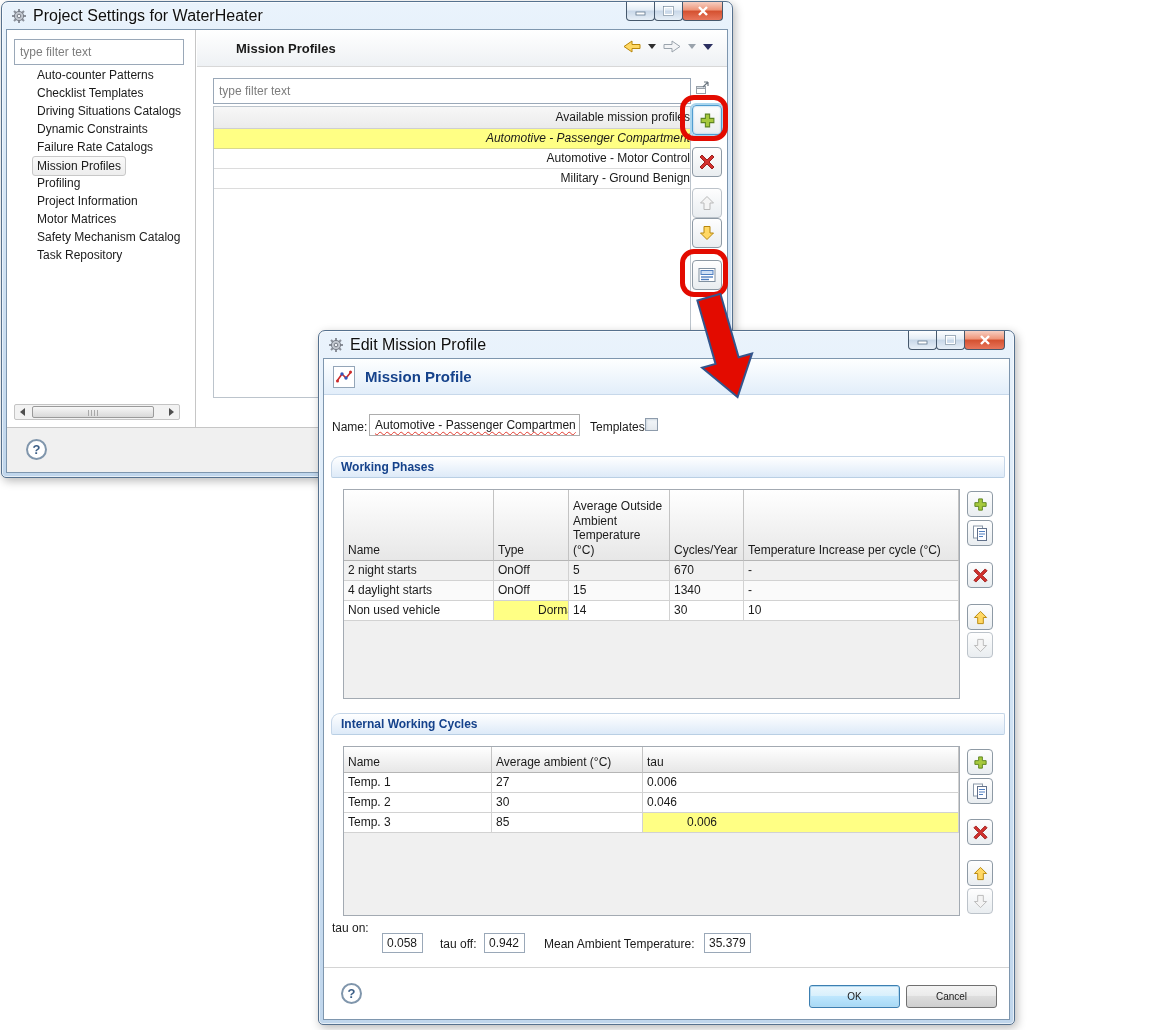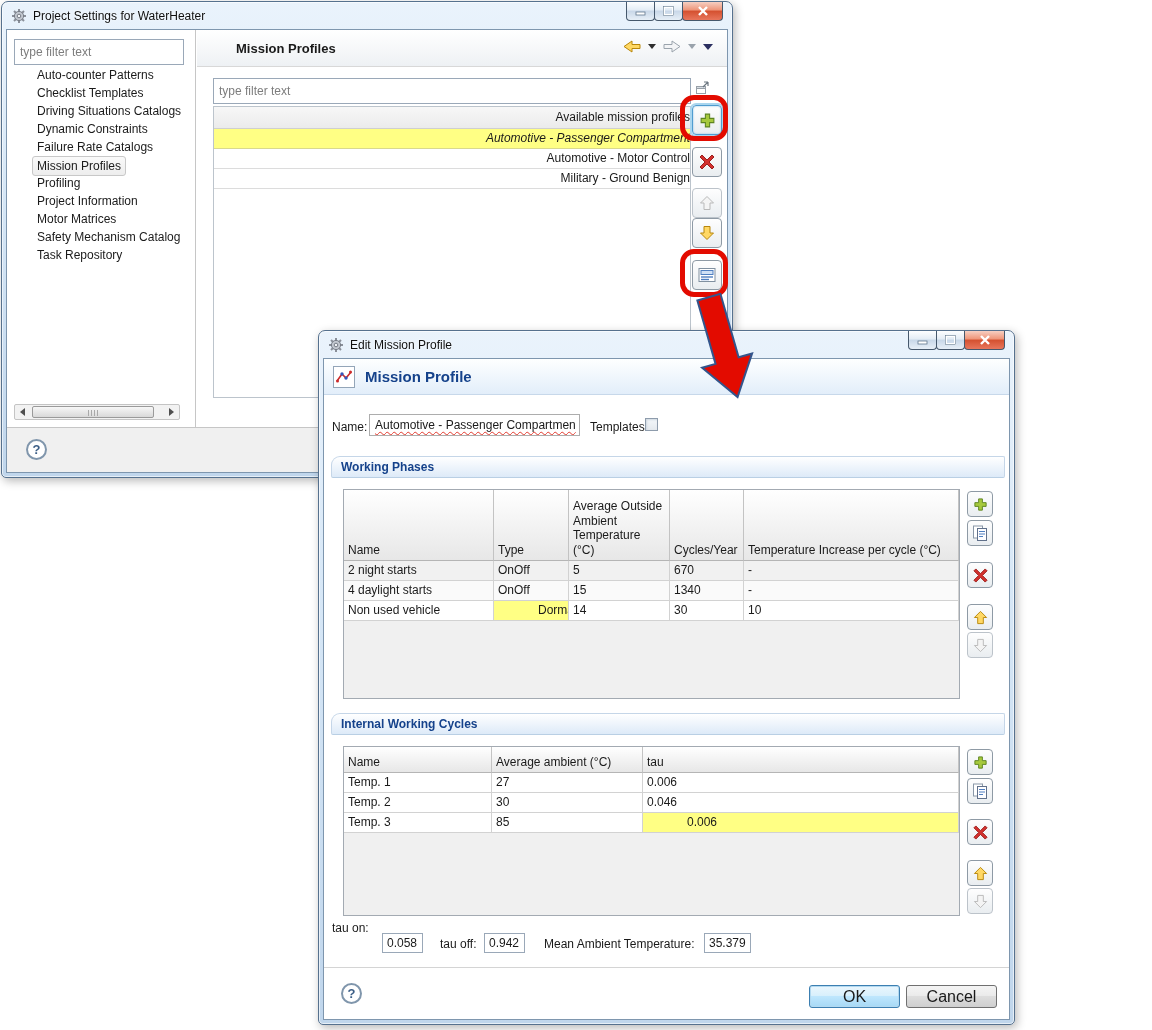--- a/index.html
+++ b/index.html
@@ -3,33 +3,33 @@
 <meta charset="utf-8">
 <style>
   * { margin:0; padding:0; box-sizing:border-box; }
   html,body { width:1152px; height:1030px; background:#fff; font-family:"Liberation Sans", sans-serif; font-size:12px; color:#1a1a1a; }
 
   
   .win { position:absolute; border:1px solid #56718e; border-radius:7px 7px 5px 5px;
          background:linear-gradient(180deg,#eaf3fc 0%,#d8e8f7 35%,#c0d6ec 100%);
          box-shadow:inset 0 0 0 1px rgba(255,255,255,.6), 2px 3px 10px rgba(0,0,0,.28); }
   .titlebar { position:absolute; left:0; top:0; right:0; height:27px; display:flex; align-items:center; padding-left:9px; gap:6px; }
-  .title-text { font-size:12px; color:#0f0f0f; text-shadow:0 0 3px #fff; }
+  .title-text { font-size:16px; color:#0f0f0f; text-shadow:0 0 3px #fff; }
   .caps { position:absolute; top:0; right:9px; display:flex; }
   .cap { width:29px; height:19px; border:1px solid #46586c; border-top:none; border-radius:0 0 4px 4px; margin-left:-1px;
          background:linear-gradient(#fdfeff,#e3ecf5 45%,#c8d7e8 50%,#e7eff7); display:flex; align-items:center; justify-content:center; }
   .cap.close { width:41px; background:linear-gradient(#f6cfc2,#ee9478 45%,#d4502f 50%,#e8765c); }
   .win-body { position:absolute; left:4px; right:4px; top:27px; bottom:4px; background:#fff; border:1px solid #7e96ae; }
 
   
   .txtinput { border:1px solid #9aa8b8; background:#fff; font:12px "Liberation Sans",sans-serif; padding:12px 5px; }
   .hintgray { color:#7d7d7d; }
   .help { width:21px; height:21px; border-radius:50%; border:2px solid #8096ac; color:#3c5e86; font-weight:bold; font-size:13px;
           display:flex; align-items:center; justify-content:center; background:#fff; }
-  .btn { position:absolute; height:23px; width:91px; border:1px solid #707070; border-radius:3px; font-size:16px;
+  .btn { position:absolute; height:23px; width:91px; border:1px solid #707070; border-radius:3px; font-size:10px;
          background:linear-gradient(#f4f4f4,#ebebeb 45%,#dddddd 50%,#cfcfcf); text-align:center; line-height:21px; }
   .btn.default { border-color:#3c7fb1; background:linear-gradient(#eaf6fd,#d9f0fc 45%,#bee6fd 50%,#a7d9f5); box-shadow:inset 0 0 0 1px #b3d9f0; }
   .toolbtn { position:absolute; width:30px; height:30px; border:1px solid #8e9aa5; border-radius:4px;
              background:linear-gradient(#fefefe,#e9edf0); display:flex; align-items:center; justify-content:center; }
   .toolbtn.sm { width:26px; height:26px; }
   .toolbtn.disabled { border-color:#bcc3ca; }
   .toolbtn.focused { border-color:#4f9ccf; box-shadow:0 0 0 2px #a9d6ef, inset 0 0 2px #7fbce4; }
   .checkbox { width:13px; height:13px; border:1px solid #8e9cac; background:linear-gradient(#f4f7fa,#e4e9ee); box-shadow:inset 1px 1px 2px #cfd8e0; }
 
   

